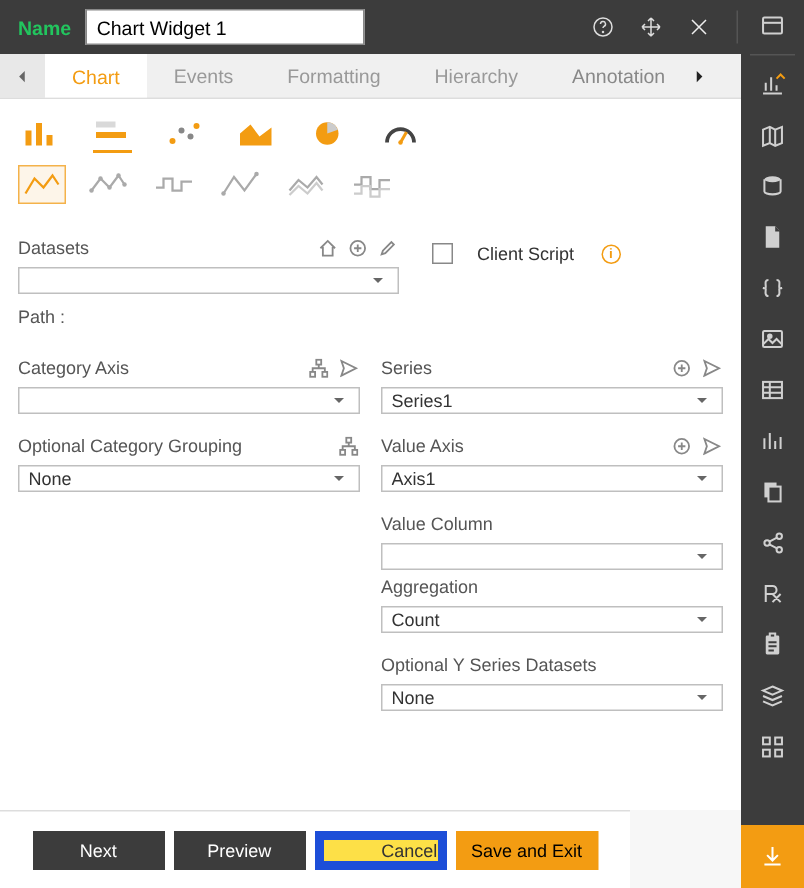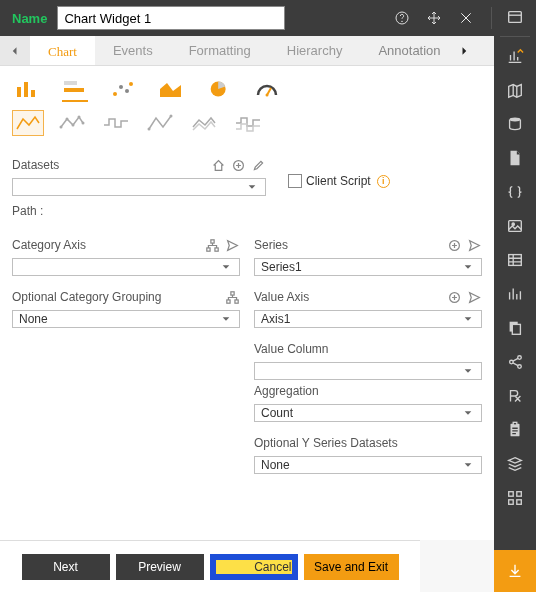--- a/index.html
+++ b/index.html
@@ -2,34 +2,34 @@
 <html><head>
 <meta charset="utf-8">
 <style>
   * { box-sizing: border-box; margin: 0; padding: 0; }
   body { font-family: Arial, Helvetica, sans-serif; font-size: 12px; color: #333; background: #fff; }
   .stage { width: 536px; height: 592px; position: relative; overflow: hidden; background: #f7f7f7; }
 
   
   .hdr { background: #3c3c3c; height: 36px; display: flex; align-items: center; padding: 0 8px 0 12px; gap: 10px; }
   .hdr-label { color: #22c55e; font-weight: bold; font-size: 13px; }
-  .name-input { width: 228px; height: 24px; border: 1px solid #888; padding: 2px 6px; font-size: 13px; background: #fff; }
+  .name-input { width: 186px; height: 24px; border: 1px solid #888; padding: 2px 6px; font-size: 13px; background: #fff; }
   .hdr-spacer { flex: 1; }
   .hdr-ico { width: 22px; height: 22px; display: flex; align-items: center; justify-content: center; color: #ddd; cursor: pointer; }
   .hdr-ico svg { width: 16px; height: 16px; fill: none; stroke: #ddd; stroke-width: 1.5; }
   .hdr-ico.close svg { stroke: #eee; }
   .hdr-ico.pin svg { fill: #ddd; stroke: none; }
 
   
   .tabrow { position: absolute; top: 36px; left: 0; width: 494px; height: 30px; background: #f0f0f0; border-bottom: 1px solid #ddd; display: flex; align-items: stretch; }
   .tab-arrow { width: 30px; display: flex; align-items: center; justify-content: center; color: #888; cursor: pointer; }
   .tab-arrow svg { width: 12px; height: 12px; fill: #666; }
   .tab-arrow.left { background: #e8e8e8; }
   .tab { padding: 0 18px; display: flex; align-items: center; color: #888; font-size: 13px; cursor: pointer; white-space: nowrap; }
-  .tab.active { background: #fff; color: #f39c12; border-top: 2px solid transparent; font-family: Liberation Serif, serif; }
+  .tab.active { background: #fff; color: #f39c12; border-top: 2px solid transparent; }
   .tab.nonactive { color: #999; }
   .tab.last { color:#888; padding-right: 8px;}
 
   
   .panel { position: absolute; top: 66px; left: 0; width: 494px; bottom: 52px; background: #fff; overflow: auto; padding: 8px 12px 12px 12px; }
 
   
   .type-row { display: flex; gap: 22px; align-items: center; height: 30px; margin: 0 0 6px 2px; }
   .type-row .tico { width: 26px; height: 26px; display:flex; align-items:center; justify-content:center; cursor:pointer; }
   .type-row .tico svg { width: 24px; height: 20px; }
@@ -49,21 +49,21 @@
   .section-hdr .icons span { width:16px; height:16px; display:flex; align-items:center; justify-content:center; cursor:pointer; }
   .section-hdr .icons svg { width:13px; height:13px; fill:none; stroke:#888; stroke-width:1.5;}
 
   .dd { width:100%; height:18px; border:1px solid #bfbfbf; background:#fff; display:flex; align-items:center; padding:0 6px; position:relative; cursor:pointer; margin-bottom:2px;}
   .dd .val { flex:1; font-size:12px; color:#333; overflow:hidden; white-space:nowrap; }
   .dd .caret { width:14px; display:flex; align-items:center; justify-content:center;}
   .dd .caret svg{ width:10px; height:10px; fill:#666;}
 
   .path-row { font-size:12px; color:#555; margin: 8px 0 6px 0; }
 
-  .chk-row { display:flex; align-items:center; gap:4px; font-size:12px; color:#333; margin-top: 18px;}
+  .chk-row { display:flex; align-items:center; gap:16px; font-size:12px; color:#333; margin-top: 6px;}
   .chk { width:14px; height:14px; border:1px solid #888; background:#fff; display:inline-block;}
   .info-ico { color:#f39c12; font-weight:bold; border:1px solid #f39c12; border-radius:50%; width:13px; height:13px; font-size:9px; display:inline-flex; align-items:center; justify-content:center; margin-left:2px;}
 
   .top-split { display:flex; gap:16px; align-items:flex-start;}
   .top-split .left-top { flex:1; }
   .top-split .right-top { width: 200px; padding-top:6px; padding-left:6px;}
 
   
   .footer { position:absolute; left:0; bottom:0; width:420px; height:52px; background:#fff; border-top:1px solid #ddd; display:flex; align-items:center; justify-content:center; gap:6px; padding:0 10px;}
   .btn { height:26px; width:88px; border:none; font-size:12px; cursor:pointer; }

